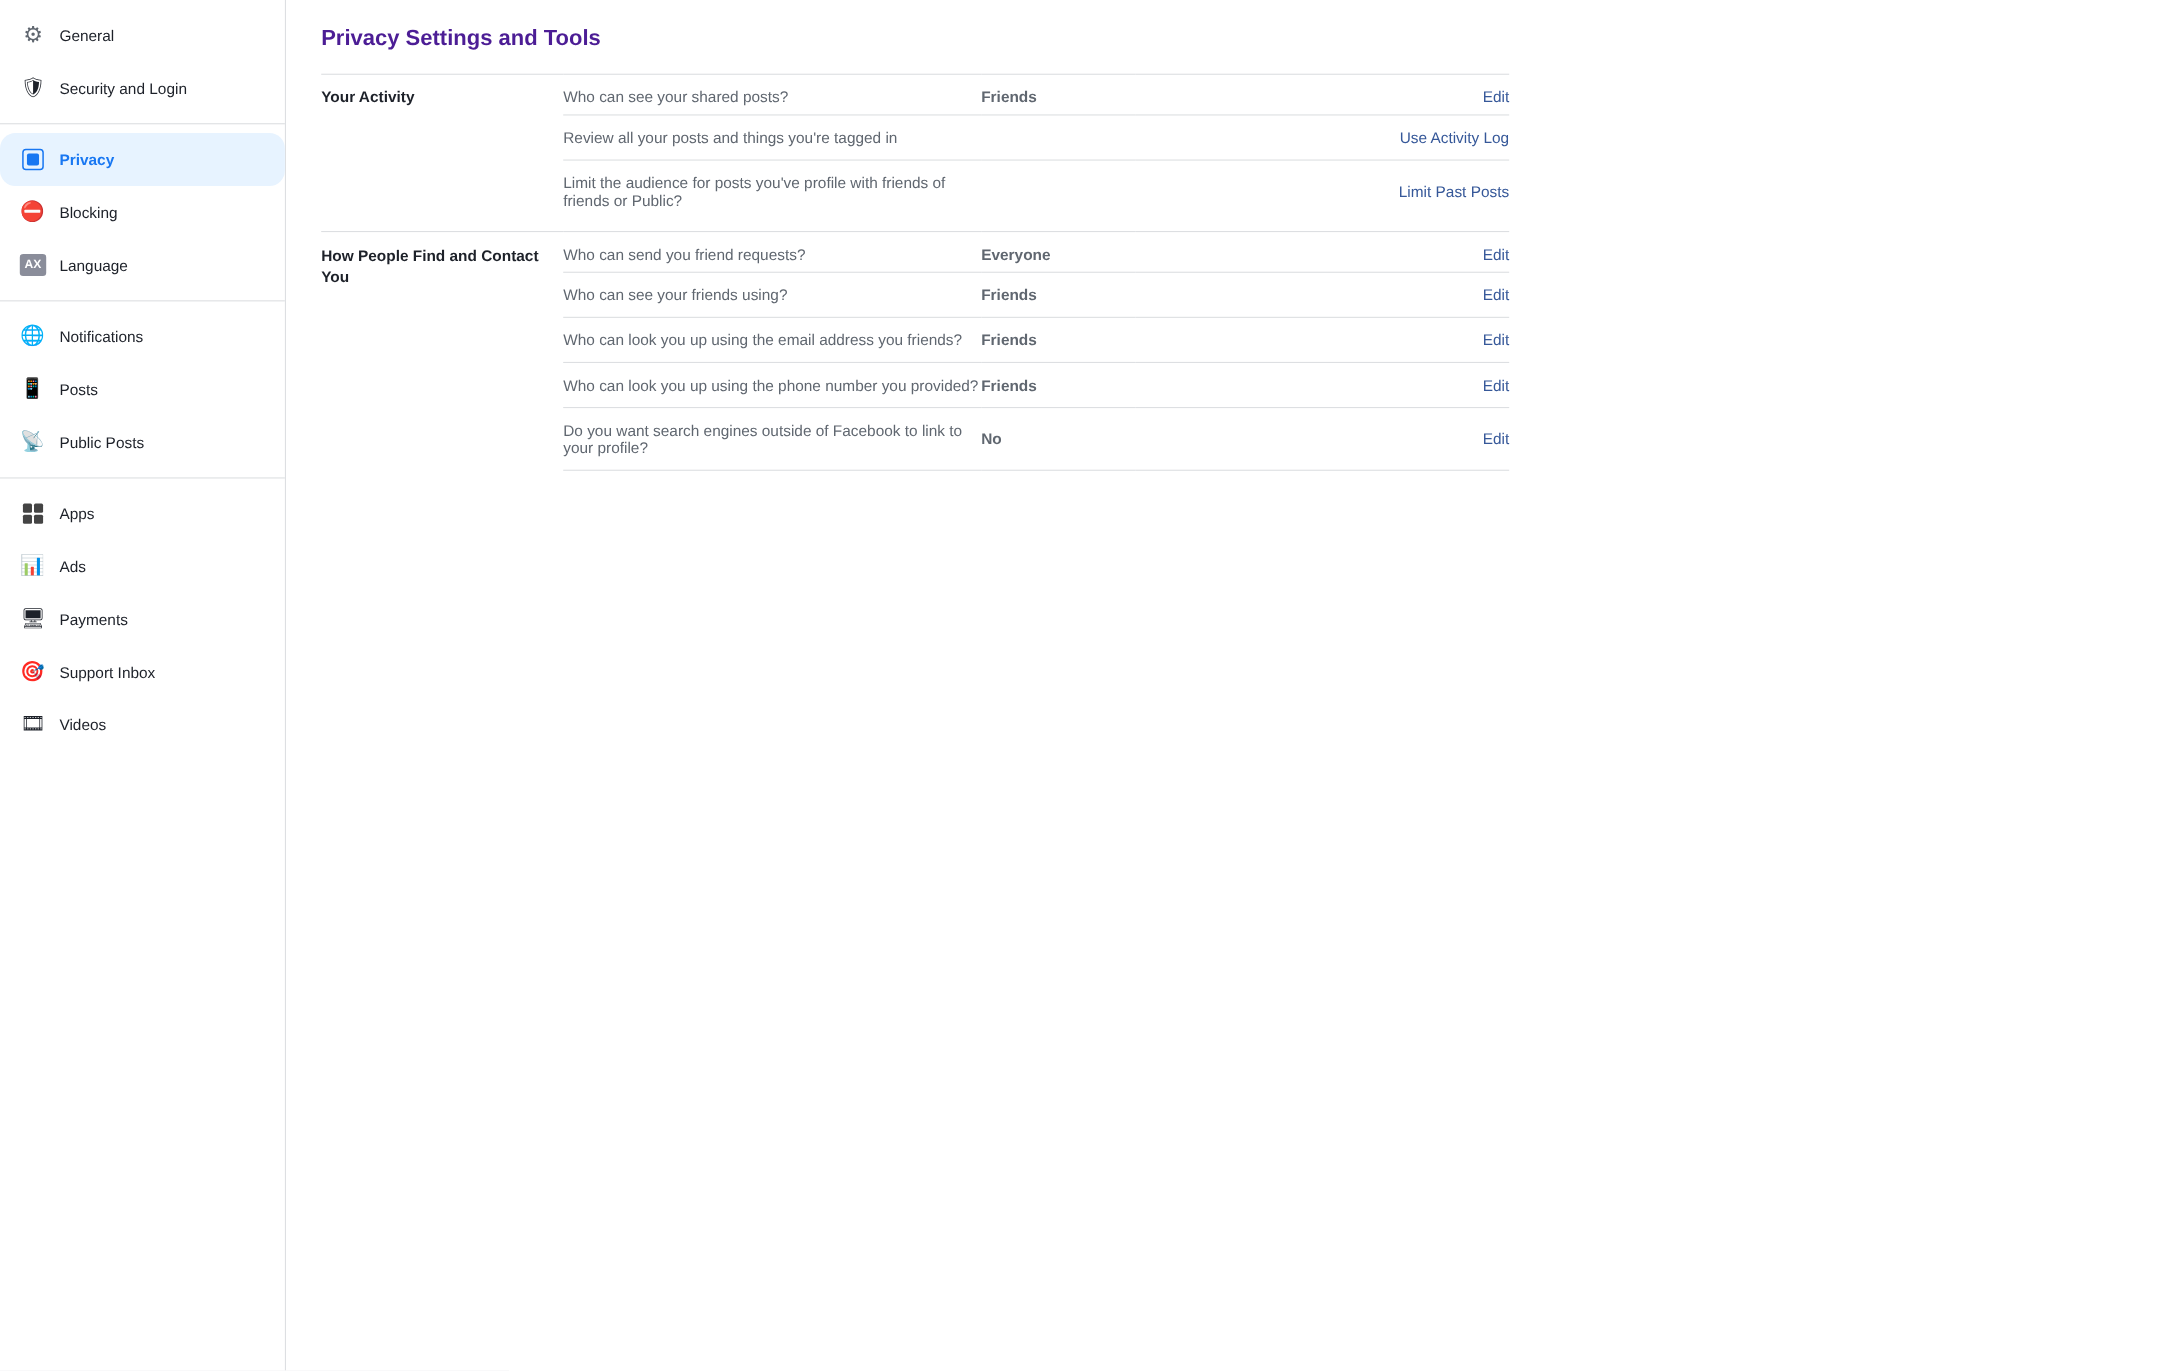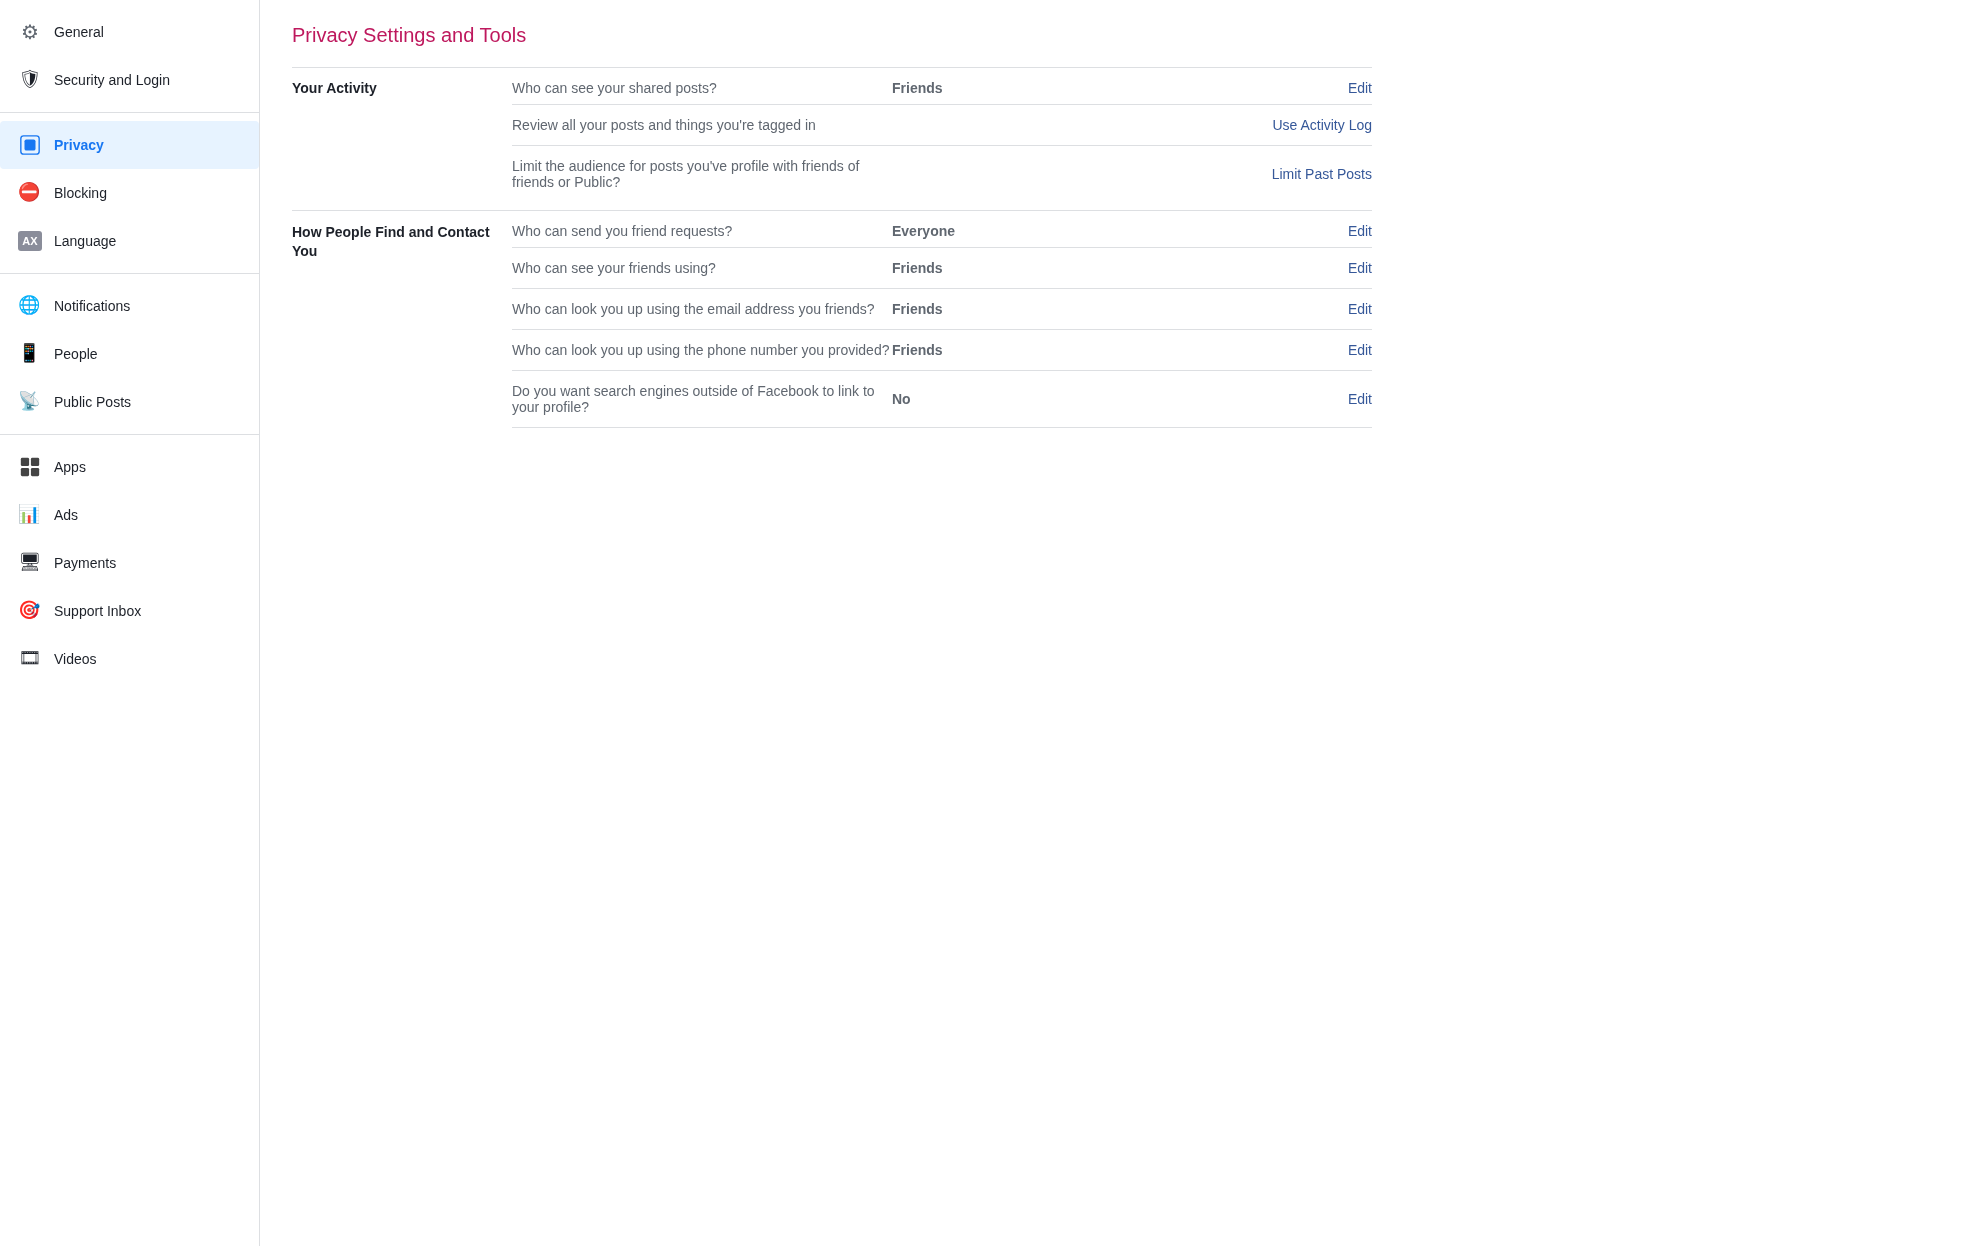--- a/index.html
+++ b/index.html
@@ -29,21 +29,21 @@
       cursor: pointer;
       color: #1d2129;
       font-size: 14px;
       line-height: 1.3;
       transition: background 0.1s;
     }
     .sidebar-item.active {
       background: #e7f3ff;
       color: #1877f2;
       font-weight: 600;
-      border-radius: 4px;
+      border-radius: 14px;
     }
     .sidebar-item .icon {
       width: 28px;
       height: 28px;
       margin-right: 10px;
       display: flex;
       align-items: center;
       justify-content: center;
       flex-shrink: 0;
       font-size: 18px;
@@ -54,22 +54,22 @@
       margin: 8px 0;
     }
     
     .main {
       flex: 1;
       padding: 24px 32px;
       background: #fff;
     }
     .page-title {
       font-size: 20px;
-      font-weight: 400;
-      color: #be185d;
+      font-weight: 700;
+      color: #4c1d95;
       margin-bottom: 20px;
     }
     .settings-table {
       width: 100%;
       border-collapse: collapse;
       max-width: 1080px;
     }
     .section-header-row td {
       padding: 12px 0 8px 0;
       border-top: 1px solid #dddfe2;
@@ -157,21 +157,21 @@
 
     <hr class="sidebar-divider">
 
     <div>
       <div class="sidebar-item">
         <span class="icon" style="font-size:18px;">🌐</span>
         <span>Notifications</span>
       </div>
       <div class="sidebar-item">
         <span class="icon" style="font-size:18px;">📱</span>
-        <span>People</span>
+        <span>Posts</span>
       </div>
       <div class="sidebar-item">
         <span class="icon" style="font-size:18px;">📡</span>
         <span>Public Posts</span>
       </div>
     </div>
 
     <hr class="sidebar-divider">
 
     <div>

